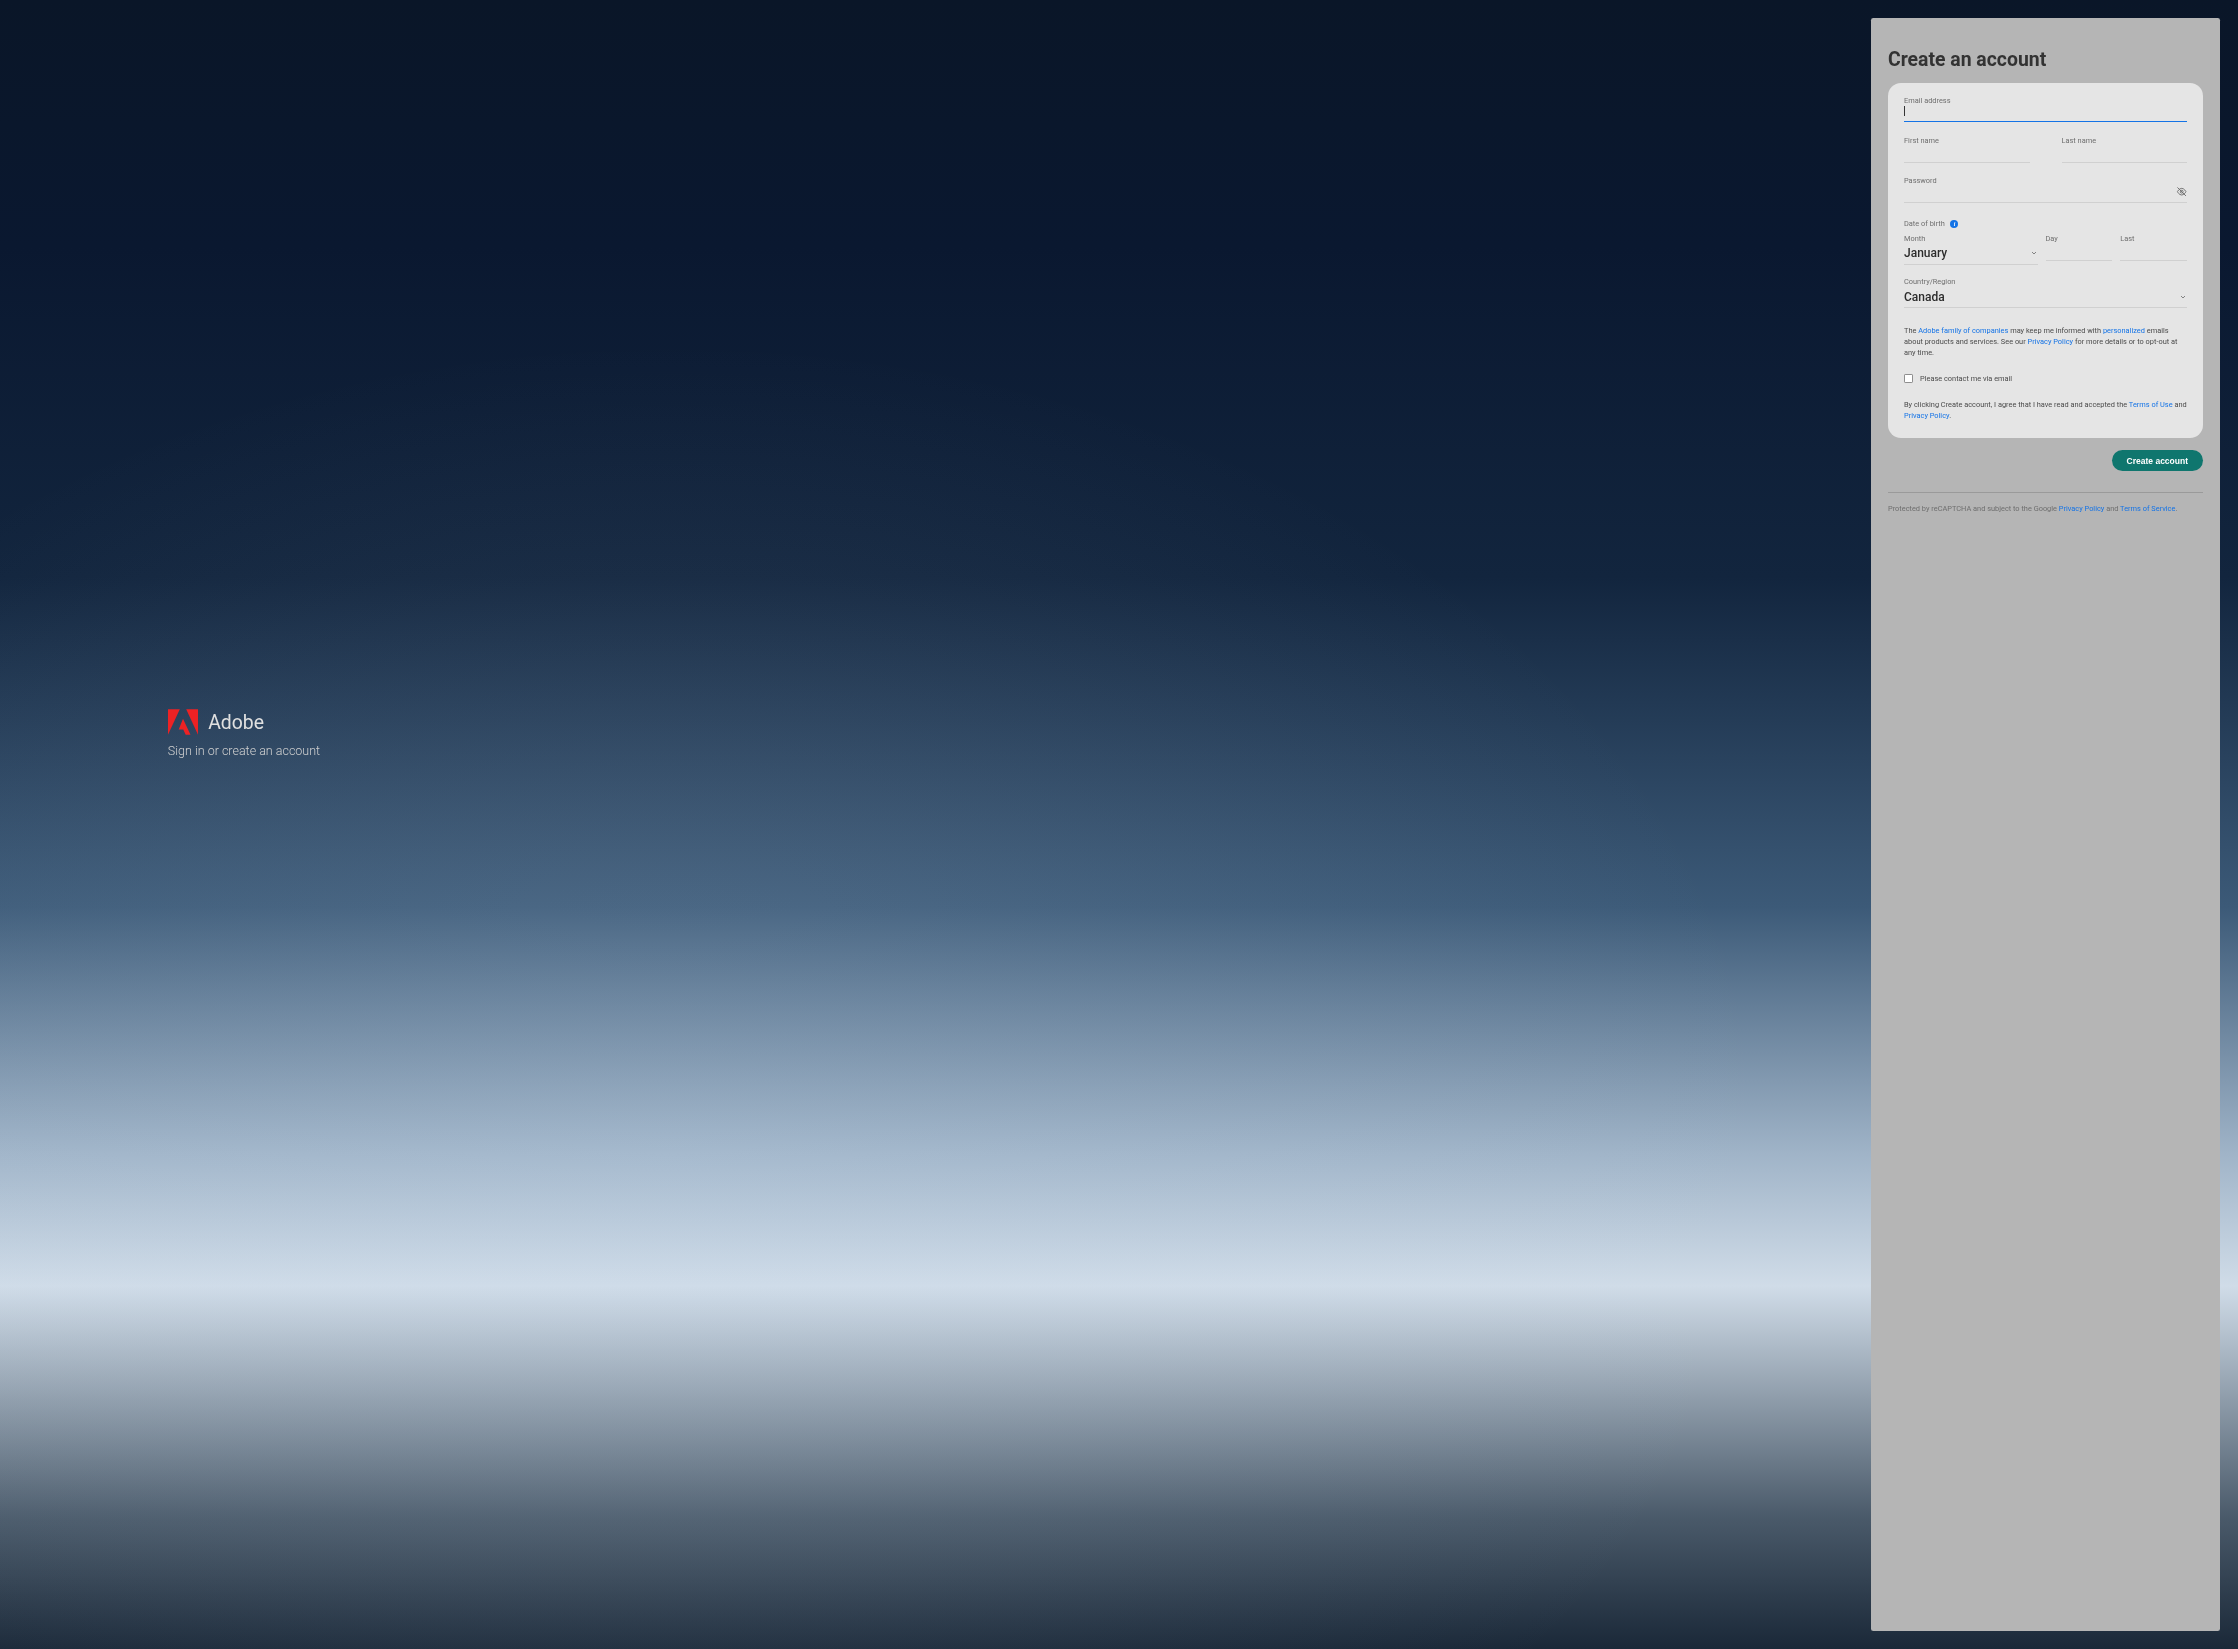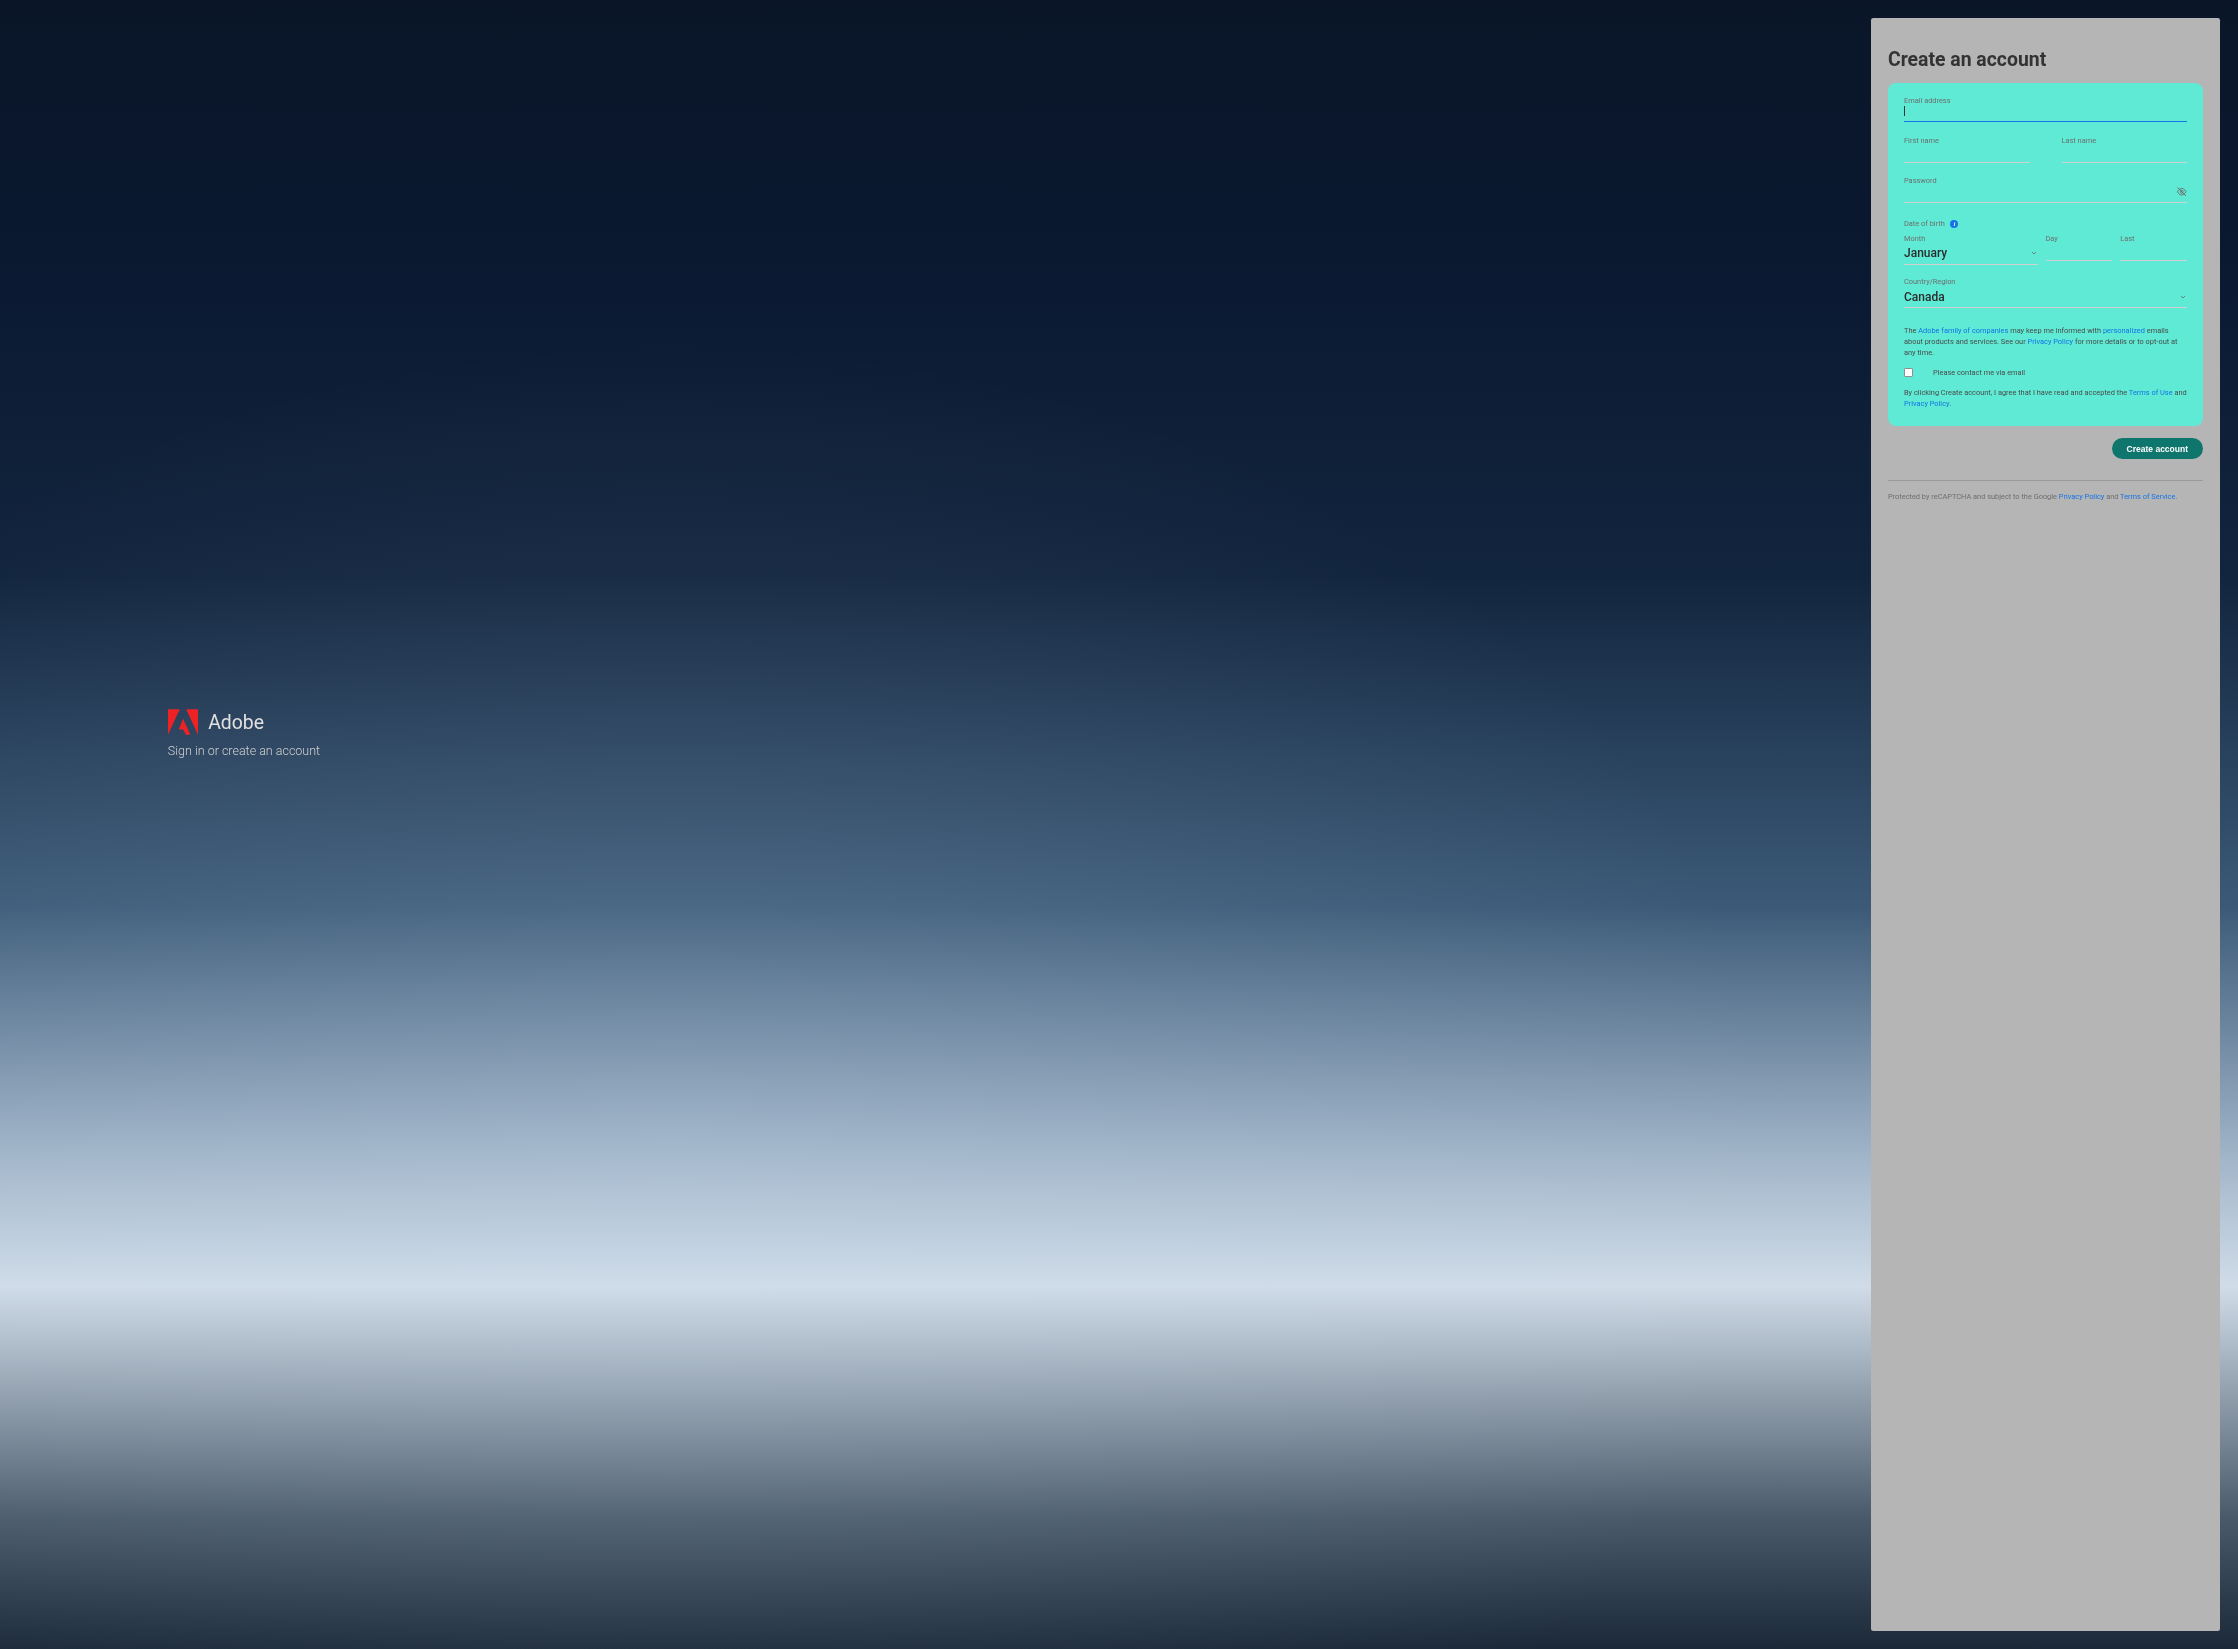--- a/index.html
+++ b/index.html
@@ -57,22 +57,22 @@
       padding: 17px 17px;
       overflow-y: auto;
     }
     .page-title {
       font-size: 19.4px;
       font-weight: 700;
       color: #333;
       margin: 12.5px 0 12.5px 0;
     }
     .form-card {
-      background: #5eead4;
-      border-radius: 8px;
+      background: #e5e5e5;
+      border-radius: 13px;
       padding: 12.5px 16px 16px 16px;
       margin-bottom: 12.5px;
     }
     .field-label {
       font-size: 7.4px;
       color: #6e6e6e;
       display: block;
       margin-bottom: 0;
     }
     .text-input {
@@ -159,22 +159,22 @@
     .legal {
       font-size: 7.4px;
       color: #4b4b4b;
       line-height: 1.5;
       margin-top: 17px;
     }
     .legal a, .link { color: #1473e6; text-decoration: none; cursor: pointer; }
     .check-row {
       display: flex;
       align-items: center;
-      gap: 20px;
-      margin: 10px 0;
+      gap: 7px;
+      margin: 16px 0;
     }
     .checkbox {
       width: 9px;
       height: 9px;
       border: 1.1px solid #8e8e8e;
       border-radius: 1.1px;
       background: #fff;
       cursor: pointer;
       flex-shrink: 0;
     }

